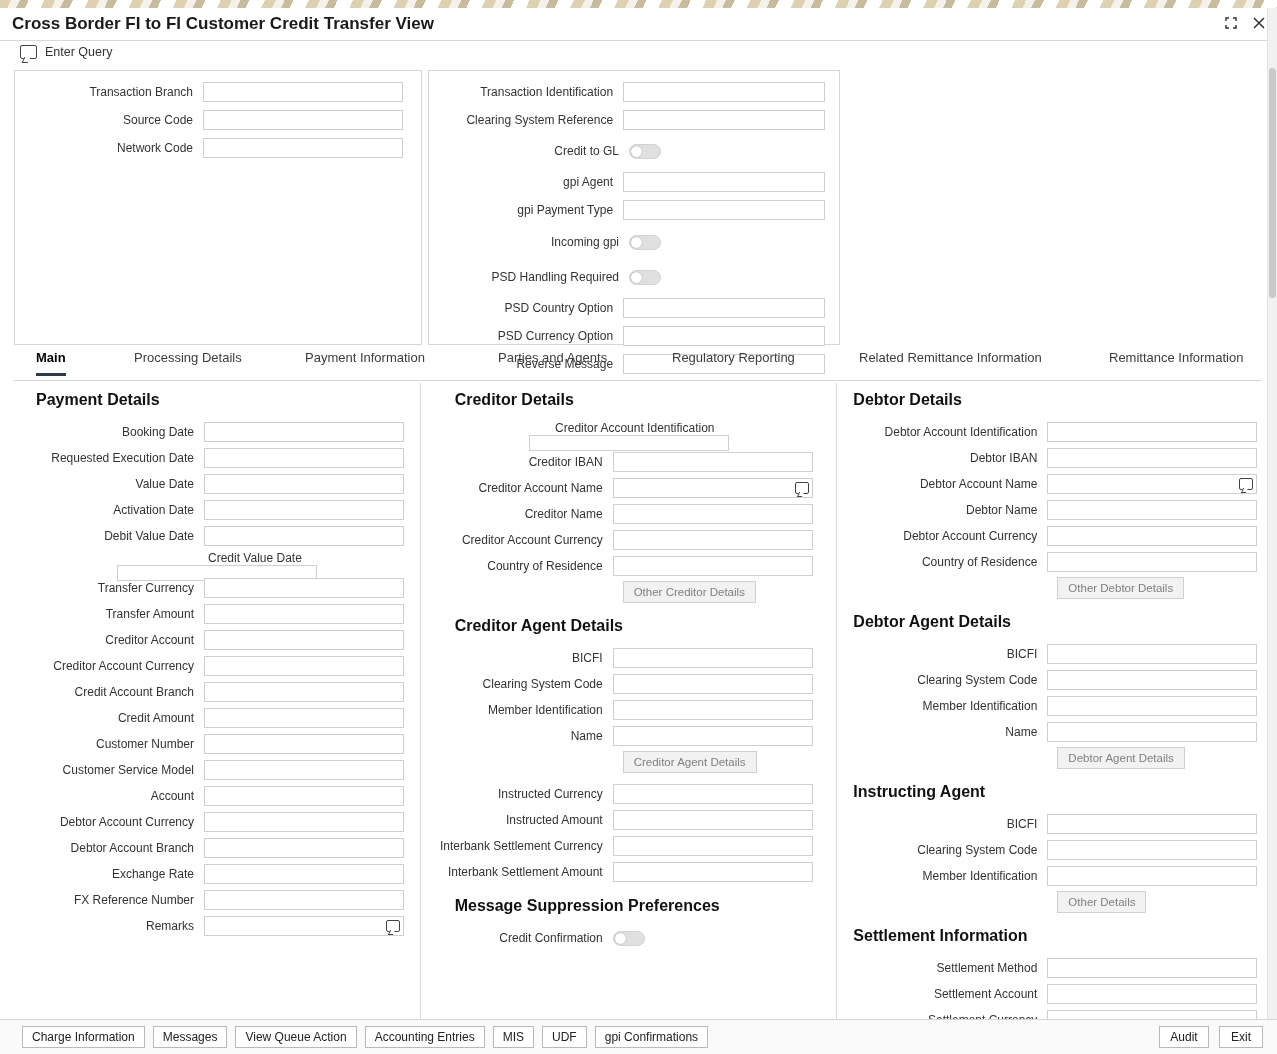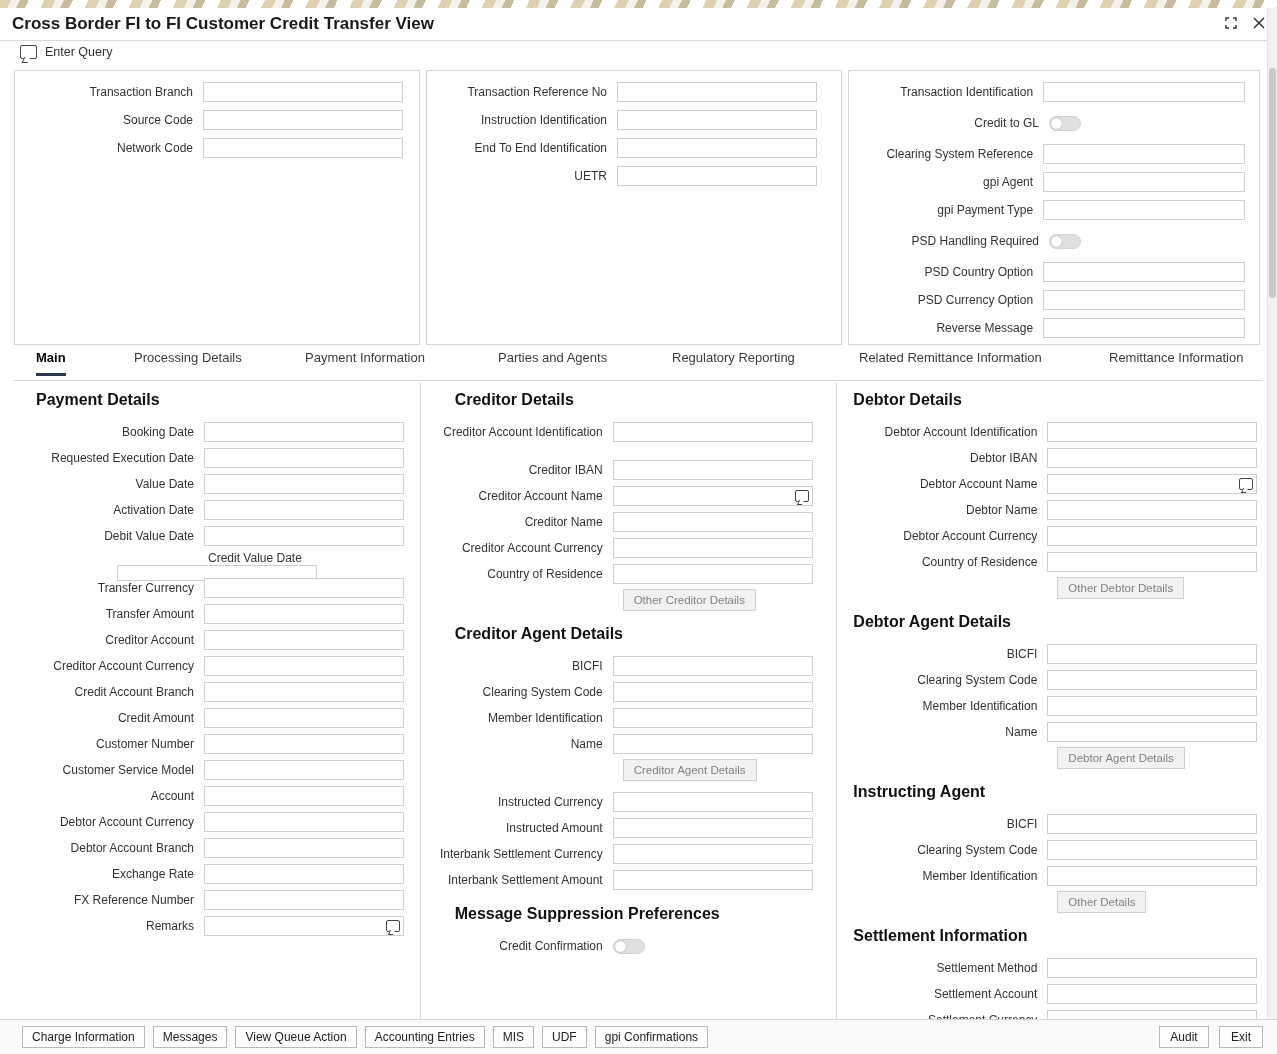--- a/index.html
+++ b/index.html
@@ -312,62 +312,46 @@
           <div class="fl" style="width:178px;">Source Code</div>
           <input class="fi" style="width: 200px;" value="">
         </div>
         <div class="field-row">
           <div class="fl" style="width:178px;">Network Code</div>
           <input class="fi" style="width: 200px;" value="">
         </div>
       </div>
     </div>
 
-    <div class="panel p2">
-      <div style="padding:10px 8px 0 0;">
-        <div class="field-row">
-          <div class="fl" style="width:180px;">Transaction Reference No</div>
-          <input class="fi" style="width: 200px;" value="">
-        </div>
-        <div class="field-row">
-          <div class="fl" style="width:180px;">Instruction Identification</div>
-          <input class="fi" style="width: 200px;" value="">
-        </div>
-        <div class="field-row">
-          <div class="fl" style="width:180px;">End To End Identification</div>
-          <input class="fi" style="width: 200px;" value="">
-        </div>
-        <div class="field-row">
-          <div class="fl" style="width:180px;">UETR</div>
-          <input class="fi" style="width: 200px;" value="">
-        </div>
-      </div>
-    </div>
 
     <div class="panel p3">
       <div style="padding:10px 14px 0 0;">
         <div class="field-row">
           <div class="fl" style="width:190px;">Transaction Identification</div>
+          <input class="fi" style="width: 208px;" value="">
+        </div>
+        <div class="field-row">
+          <div class="fl" style="width:190px;">Clearing System Reference</div>
           <input class="fi" style="width: 208px;" value="">
         </div>
         <div class="field-row" style="height:28px;">
           <div class="fl" style="width:190px;">Credit to GL</div>
           <div class="switch"></div>
         </div>
         <div class="field-row">
-          <div class="fl" style="width:190px;">Clearing System Reference</div>
-          <input class="fi" style="width: 208px;" value="">
-        </div>
-        <div class="field-row">
           <div class="fl" style="width:190px;">gpi Agent</div>
           <input class="fi" style="width: 208px;" value="">
         </div>
         <div class="field-row">
           <div class="fl" style="width:190px;">gpi Payment Type</div>
           <input class="fi" style="width: 208px;" value="">
+        </div>
+        <div class="field-row" style="height:30px;">
+          <div class="fl" style="width:190px;">Incoming gpi</div>
+          <div class="switch"></div>
         </div>
         <div class="field-row" style="height:28px;">
           <div class="fl" style="width:190px;">PSD Handling Required</div>
           <div class="switch"></div>
         </div>
         <div class="field-row">
           <div class="fl" style="width:190px;">PSD Country Option</div>
           <input class="fi" style="width: 208px;" value="">
         </div>
         <div class="field-row">
@@ -478,21 +462,21 @@
         <span class="inp-wrap">
           <input class="fi" style="width: 200px;" value="">
           <span class="inp-balloon"></span>
         </span>
       </div>
     </div>
 
     <div class="col col2">
       <div class="sec-title" style="margin-left:34px;">Creditor Details</div>
 
-      <div class="field-row" style="margin-bottom:16px;">
+      <div class="field-row" style="margin-bottom:8px;flex-direction:column;">
         <div class="fl" style="width:182px;">Creditor Account Identification</div>
         <input class="fi" style="width: 200px;" value="">
       </div>
       <div class="field-row" style="margin-bottom:4px;">
         <div class="fl" style="width:182px;">Creditor IBAN</div>
         <input class="fi" style="width: 200px;" value="">
       </div>
       <div class="field-row" style="margin-bottom:4px;">
         <div class="fl" style="width:182px;">Creditor Account Name</div>
         <span class="inp-wrap">

